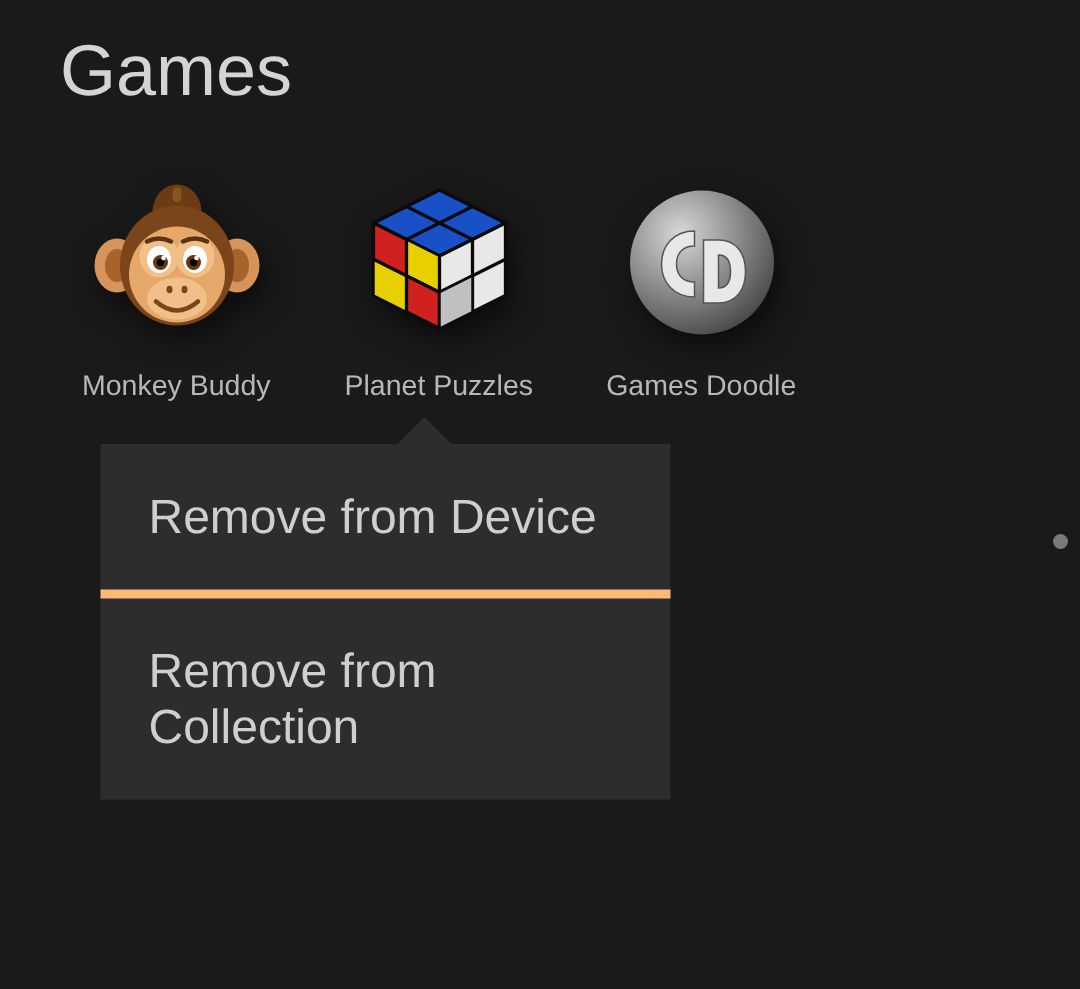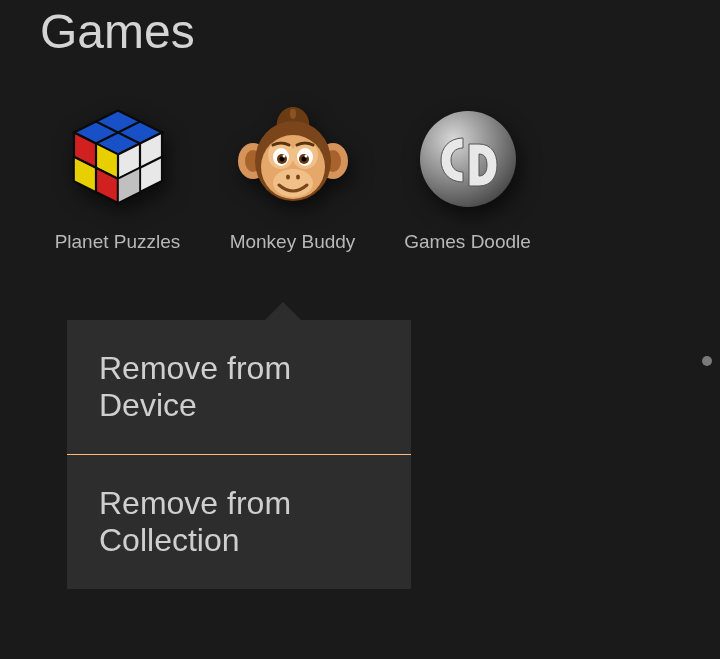--- a/index.html
+++ b/index.html
@@ -14,21 +14,21 @@
       font-family: "Helvetica Neue", Helvetica, Arial, sans-serif;
       font-weight: 300;
       color: #b8b8b8;
       overflow: hidden;
       position: relative;
     }
     .page-title {
       font-size: 48px;
       font-weight: 300;
       color: #d4d4d4;
-      padding: 4px 0 0 40px;
+      padding: 20px 0 0 40px;
     }
     .games-row {
       display: flex;
       gap: 20px;
       padding: 40px 0 0 40px;
     }
     .game-item {
       display: flex;
       flex-direction: column;
       align-items: center;
@@ -47,42 +47,42 @@
     .game-label {
       font-size: 19px;
       font-weight: 300;
       color: #b8b8b8;
       text-align: center;
       white-space: nowrap;
     }
     .context-menu {
       position: absolute;
       left: 67px;
-      top: 320px;
-      width: 344px;
+      top: 296px;
+      width: 380px;
       background: #2d2d2d;
     }
     .context-menu::before {
       content: "";
       position: absolute;
       top: -18px;
       left: 198px;
       border-left: 18px solid transparent;
       border-right: 18px solid transparent;
       border-bottom: 18px solid #2d2d2d;
     }
     .menu-item {
       font-size: 32px;
       font-weight: 300;
       color: #cfcfcf;
       padding: 30px 32px;
       cursor: pointer;
     }
     .menu-item + .menu-item {
-      border-top: 1px solid #fdba74;
+      border-top: 6px solid #fdba74;
     }
     .page-indicator {
       position: absolute;
       right: 8px;
       top: 356px;
       width: 10px;
       height: 10px;
       background: #7a7a7a;
       border-radius: 50%;
     }
@@ -92,43 +92,20 @@
     .monkey-svg { width: 120px; height: 120px; }
     
     .clay-svg { width: 110px; height: 110px; }
   </style>
 </head>
 <body>
 
 <h1 class="page-title">Games</h1>
 
 <div class="games-row">
-
-  <div class="game-item">
-    <div class="game-icon">
-      <svg class="cube-svg" viewBox="0 0 100 100">
-
-        <polygon points="50,6 90,26 50,46 10,26" fill="#1850c8" stroke="#0a0a0a" stroke-width="2"></polygon>
-        <line x1="30" y1="16" x2="70" y2="36" stroke="#0a0a0a" stroke-width="2"></line>
-        <line x1="70" y1="16" x2="30" y2="36" stroke="#0a0a0a" stroke-width="2"></line>
-
-        <polygon points="10,26 50,46 50,90 10,70" fill="#d02020" stroke="#0a0a0a" stroke-width="2"></polygon>
-        <polygon points="10,48 30,58 30,80 10,70" fill="#e8d000" stroke="#0a0a0a" stroke-width="1.5"></polygon>
-        <polygon points="30,36 50,46 50,68 30,58" fill="#e8d000" stroke="#0a0a0a" stroke-width="1.5"></polygon>
-        <line x1="30" y1="36" x2="30" y2="80" stroke="#0a0a0a" stroke-width="2"></line>
-        <line x1="10" y1="48" x2="50" y2="68" stroke="#0a0a0a" stroke-width="2"></line>
-
-        <polygon points="50,46 90,26 90,70 50,90" fill="#e8e8e8" stroke="#0a0a0a" stroke-width="2"></polygon>
-        <line x1="70" y1="36" x2="70" y2="80" stroke="#0a0a0a" stroke-width="2"></line>
-        <line x1="50" y1="68" x2="90" y2="48" stroke="#0a0a0a" stroke-width="2"></line>
-        <polygon points="50,68 70,58 70,80 50,90" fill="#c0c0c0" stroke="#0a0a0a" stroke-width="1.5"></polygon>
-      </svg>
-    </div>
-    <div class="game-label">Planet Puzzles</div>
-  </div>
 
   <div class="game-item">
     <div class="game-icon">
       <svg class="monkey-svg" viewBox="0 0 120 120">
 
         <path d="M60 8 C50 8 42 18 44 30 L76 30 C78 18 70 8 60 8 Z" fill="#6b3b14"></path>
         <path d="M58 10 C56 14 57 20 60 20 C63 20 64 14 62 10 Z" fill="#8a5420"></path>
 
         <ellipse cx="20" cy="62" rx="15" ry="18" fill="#d6935a"></ellipse>
         <ellipse cx="20" cy="62" rx="8" ry="11" fill="#a8622c"></ellipse>
@@ -160,20 +137,43 @@
         <ellipse cx="65" cy="78" rx="2" ry="2.5" fill="#7a451a"></ellipse>
 
         <path d="M46 86 Q60 98 74 86" stroke="#7a451a" stroke-width="3" fill="none" stroke-linecap="round"></path>
       </svg>
     </div>
     <div class="game-label">Monkey Buddy</div>
   </div>
 
   <div class="game-item">
     <div class="game-icon">
+      <svg class="cube-svg" viewBox="0 0 100 100">
+
+        <polygon points="50,6 90,26 50,46 10,26" fill="#1850c8" stroke="#0a0a0a" stroke-width="2"></polygon>
+        <line x1="30" y1="16" x2="70" y2="36" stroke="#0a0a0a" stroke-width="2"></line>
+        <line x1="70" y1="16" x2="30" y2="36" stroke="#0a0a0a" stroke-width="2"></line>
+
+        <polygon points="10,26 50,46 50,90 10,70" fill="#d02020" stroke="#0a0a0a" stroke-width="2"></polygon>
+        <polygon points="10,48 30,58 30,80 10,70" fill="#e8d000" stroke="#0a0a0a" stroke-width="1.5"></polygon>
+        <polygon points="30,36 50,46 50,68 30,58" fill="#e8d000" stroke="#0a0a0a" stroke-width="1.5"></polygon>
+        <line x1="30" y1="36" x2="30" y2="80" stroke="#0a0a0a" stroke-width="2"></line>
+        <line x1="10" y1="48" x2="50" y2="68" stroke="#0a0a0a" stroke-width="2"></line>
+
+        <polygon points="50,46 90,26 90,70 50,90" fill="#e8e8e8" stroke="#0a0a0a" stroke-width="2"></polygon>
+        <line x1="70" y1="36" x2="70" y2="80" stroke="#0a0a0a" stroke-width="2"></line>
+        <line x1="50" y1="68" x2="90" y2="48" stroke="#0a0a0a" stroke-width="2"></line>
+        <polygon points="50,68 70,58 70,80 50,90" fill="#c0c0c0" stroke="#0a0a0a" stroke-width="1.5"></polygon>
+      </svg>
+    </div>
+    <div class="game-label">Planet Puzzles</div>
+  </div>
+
+  <div class="game-item">
+    <div class="game-icon">
       <svg class="clay-svg" viewBox="0 0 110 110">
         <defs>
           <radialGradient id="clayGrad" cx="0.35" cy="0.3" r="0.75">
             <stop offset="0%" stop-color="#d8d8d8"></stop>
             <stop offset="55%" stop-color="#8a8a8a"></stop>
             <stop offset="100%" stop-color="#4a4a4a"></stop>
           </radialGradient>
         </defs>
         <circle cx="55" cy="55" r="48" fill="url(#clayGrad)"></circle>
 

